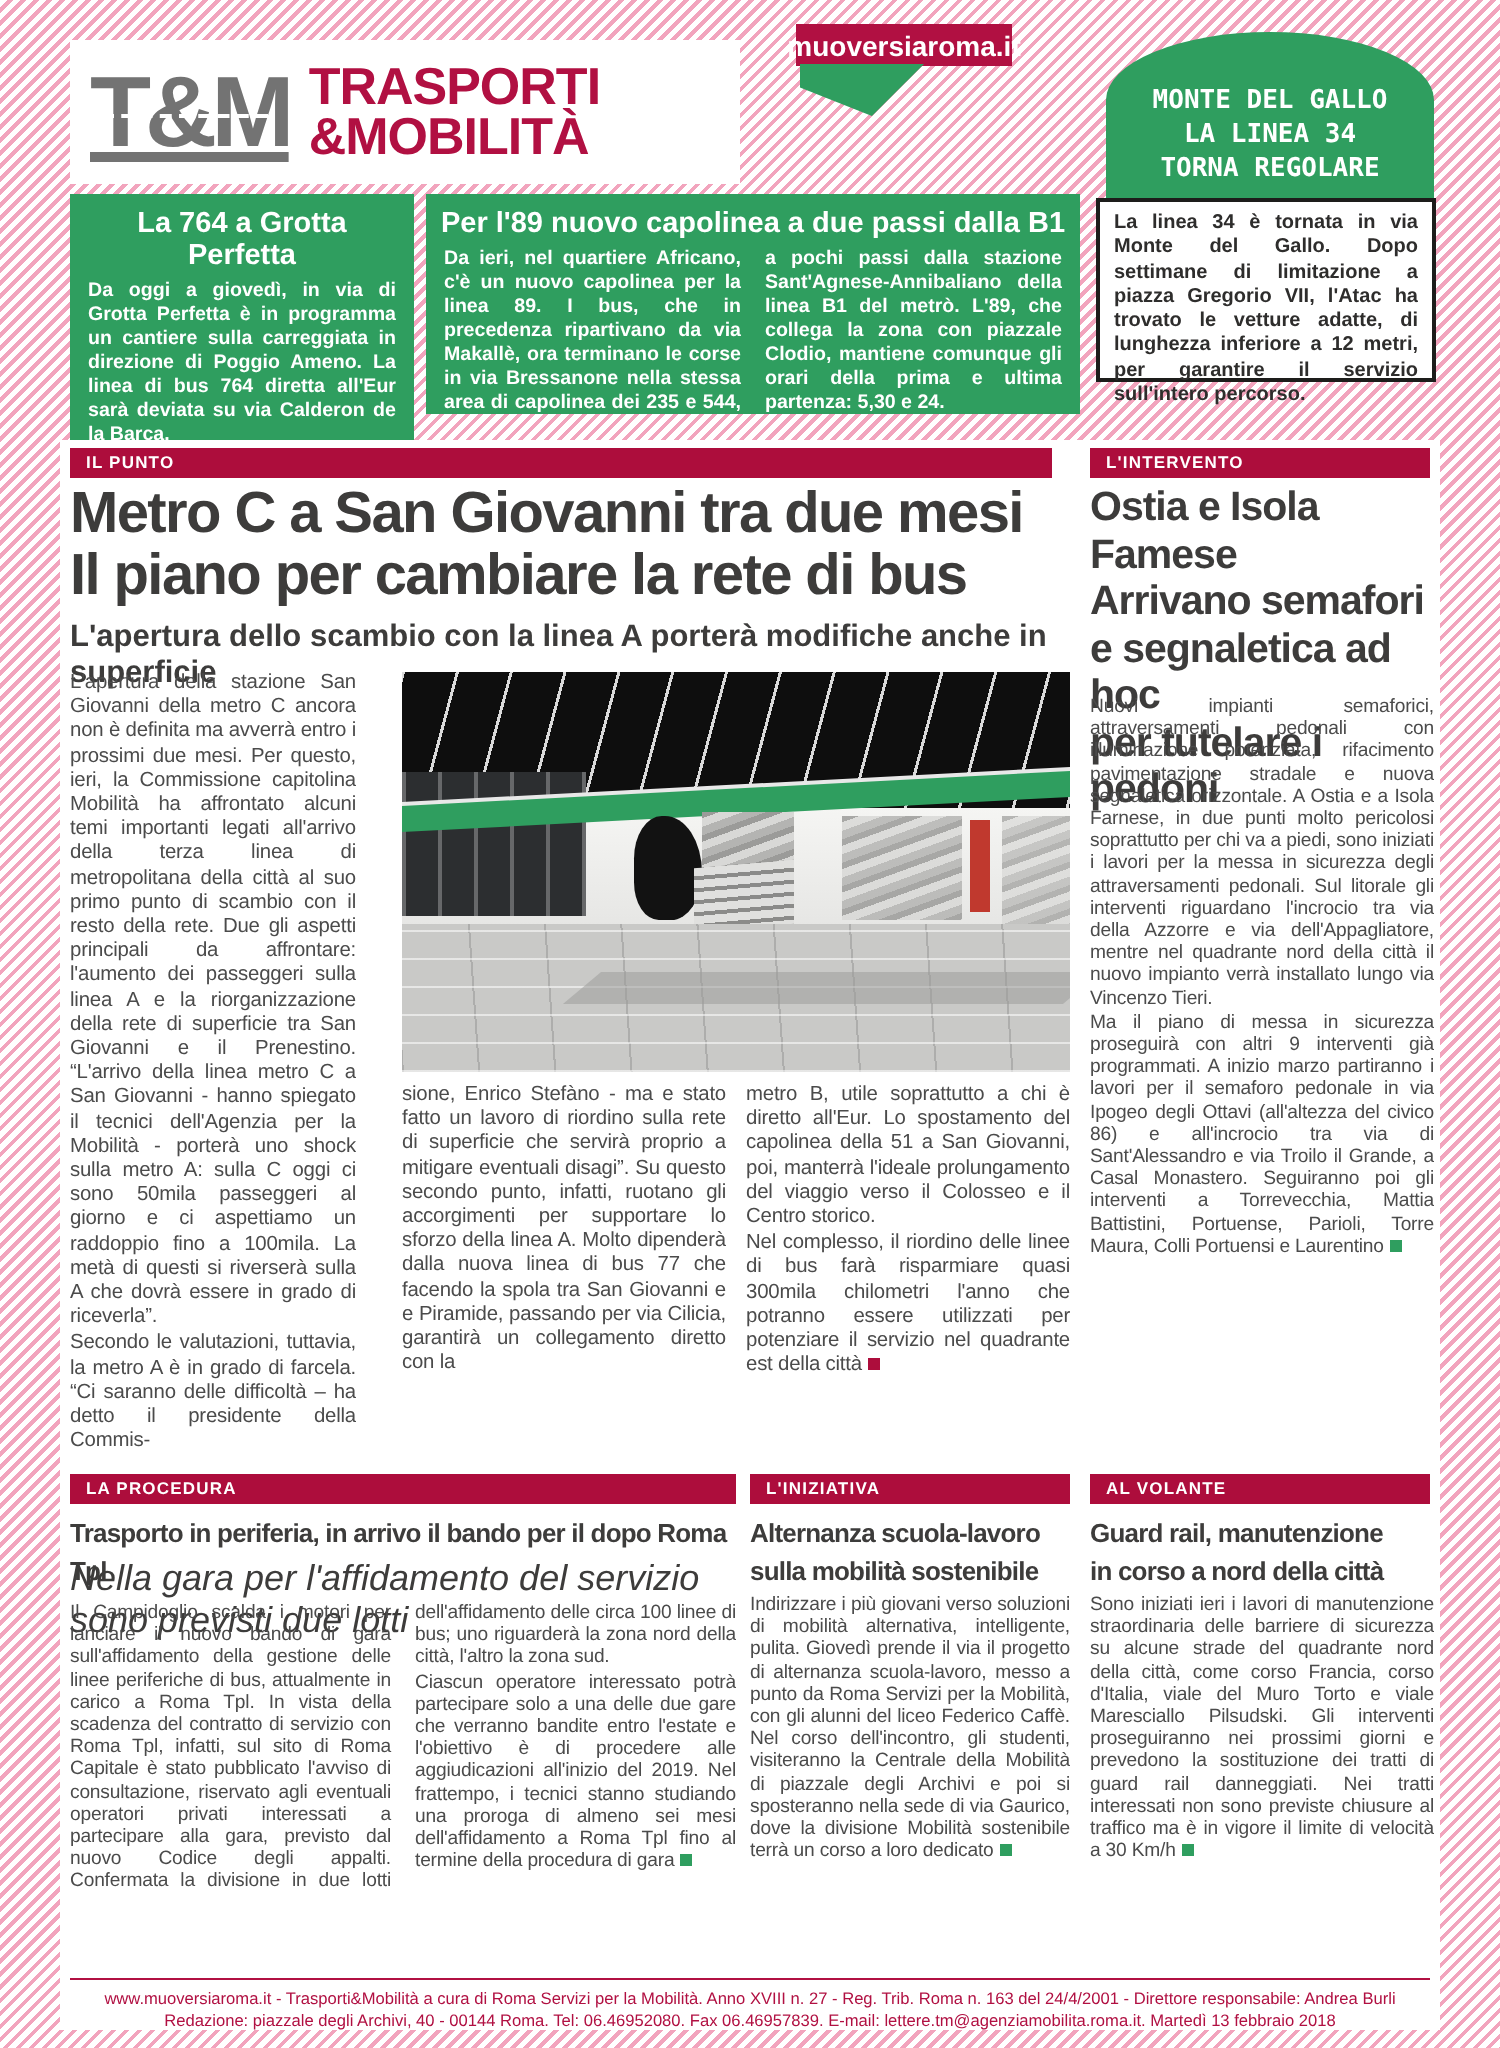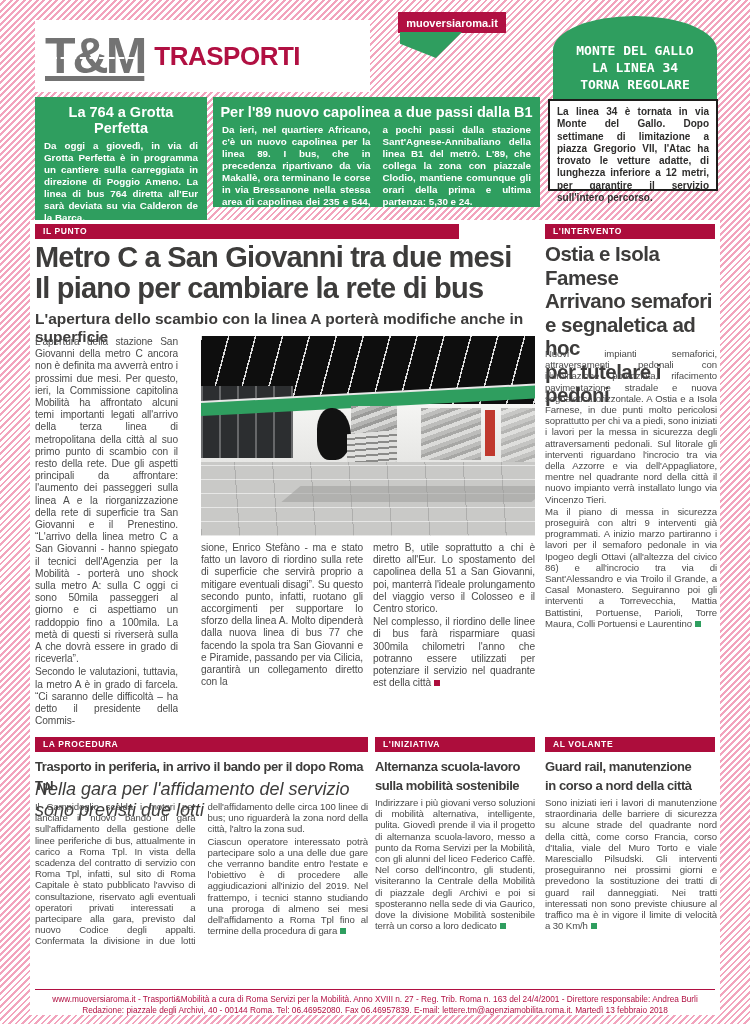--- a/index.html
+++ b/index.html
@@ -7,21 +7,21 @@
     width:750px;height:1024px;position:relative;overflow:hidden;
     font-family:"Liberation Sans",sans-serif;
     background:repeating-linear-gradient(135deg,#ffffff 0 2.6px,#f2a4bd 2.6px 4.6px);
   }
   .abs{position:absolute;}
   
   .logo-box{left:35px;top:20px;width:335px;height:72px;background:#fff;display:flex;align-items:center;padding-left:10px;box-sizing:border-box;}
   .logo-tm{font-size:50px;font-weight:800;color:#737373;letter-spacing:-3px;line-height:60px;position:relative;text-decoration:underline;}
   .logo-tm::after{content:"";position:absolute;left:6px;right:10px;top:31px;border-top:2px dashed #fff;}
   .logo-words{margin-left:10px;color:#b11042;font-weight:800;font-size:26px;line-height:25px;letter-spacing:-0.5px;}
-  .badge{left:398px;top:12px;width:108px;height:21px;background:#b11042;color:#fff;font-size:11px;font-weight:700;
+  .badge{left:398px;top:12px;width:108px;height:21px;background:#b11042;color:#fff;font-size:14px;font-weight:700;
     display:flex;align-items:center;justify-content:center;}
   .ribbon{left:400px;top:32px;width:62px;height:26px;background:#2f9e5f;
     clip-path:polygon(0 0,100% 0,58% 100%,0 45%);}
   .sign{left:553px;top:16px;width:164px;height:146px;background:#2f9e5f;
     border-top-left-radius:82px 34px;border-top-right-radius:82px 34px;
     border-bottom-left-radius:10px;border-bottom-right-radius:10px;
     color:#fff;text-align:center;font-family:"DejaVu Sans Mono",monospace;font-weight:700;
     font-size:13px;line-height:17px;padding-top:26px;box-sizing:border-box;}
   .sign-info{left:548px;top:99px;width:170px;height:92px;background:#fff;border:2px solid #1d1d1b;box-sizing:border-box;
     font-size:10px;line-height:12.3px;font-weight:700;color:#2e2d2c;text-align:justify;padding:5px 7px;}
@@ -43,21 +43,21 @@
   .body-sm{font-size:9.6px;line-height:11.2px;color:#4b4b4b;text-align:justify;letter-spacing:-0.1px;}
   .c1{width:156px;height:398px;overflow:hidden;}
   .mright{width:334px;display:flex;flex-direction:column;gap:6px;}
   .undercols{display:flex;gap:10px;height:190px;overflow:hidden;}
   .c2,.c3{width:162px;overflow:hidden;}
   .endsq{display:inline-block;width:6px;height:6px;margin-left:3px;}
   .sq-green{background:#2f9e5f;}
   .sq-red{background:#ad0d3c;}
   
   .iv-bar{left:515px;top:4px;width:170px;}
-  .mn-bar{left:5px;top:4px;width:424px;}
+  .mn-bar{left:5px;top:4px;width:491px;}
   .iv-hl{left:515px;top:22px;width:172px;font-size:20.5px;line-height:23.5px;font-weight:800;color:#3d3c3b;letter-spacing:-0.5px;}
   .iv-hl span{display:block;}
   .iv-body{left:515px;top:128px;width:172px;height:386px;overflow:hidden;}
   
   .pr-bar{left:5px;top:517px;width:333px;}
   .in-bar{left:345px;top:517px;width:160px;}
   .vo-bar{left:515px;top:517px;width:170px;}
   .hl2{font-weight:800;color:#3d3c3b;font-size:13px;line-height:18.5px;letter-spacing:-0.4px;}
   .hl2 span{display:block;}
   .pr-hl{left:5px;top:538px;width:333px;}
@@ -91,20 +91,21 @@
     repeating-linear-gradient(86deg,rgba(110,110,110,.3) 0 1px,transparent 1px 38px),#c9c9c7;}
   .ph-tile{position:absolute;left:90px;top:150px;width:250px;height:16px;background:#9d9d9b;transform:skewX(-50deg);opacity:.55;}
 </style>
 </head>
 <body>
 
 <div class="abs logo-box">
   <div class="logo-tm">T&amp;M</div>
   <div class="logo-words">
     <div>TRASPORTI</div>
+    <div>&amp;MOBILITÀ</div>
   </div>
 </div>
 <div class="abs badge">muoversiaroma.it</div>
 <div class="abs ribbon"></div>
 
 <div class="abs sign">
   <div>MONTE DEL GALLO</div>
   <div>LA LINEA 34</div>
   <div>TORNA REGOLARE</div>
 </div>

